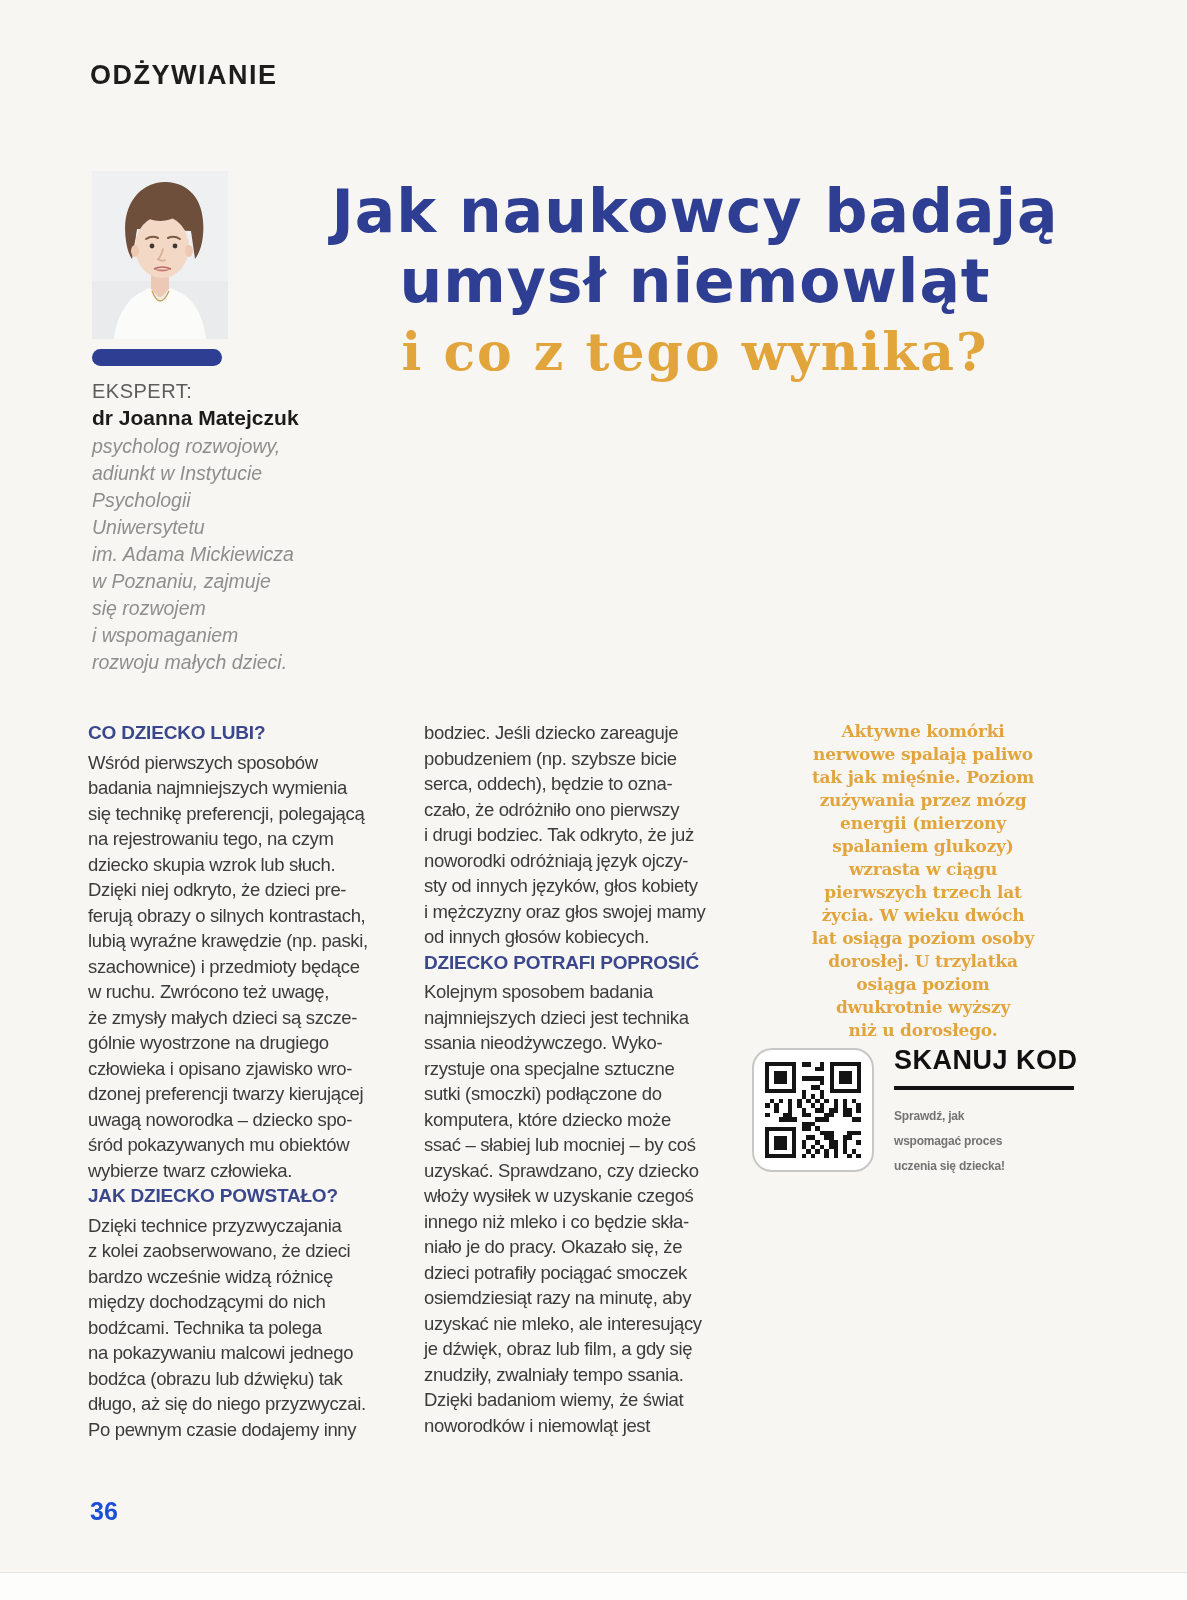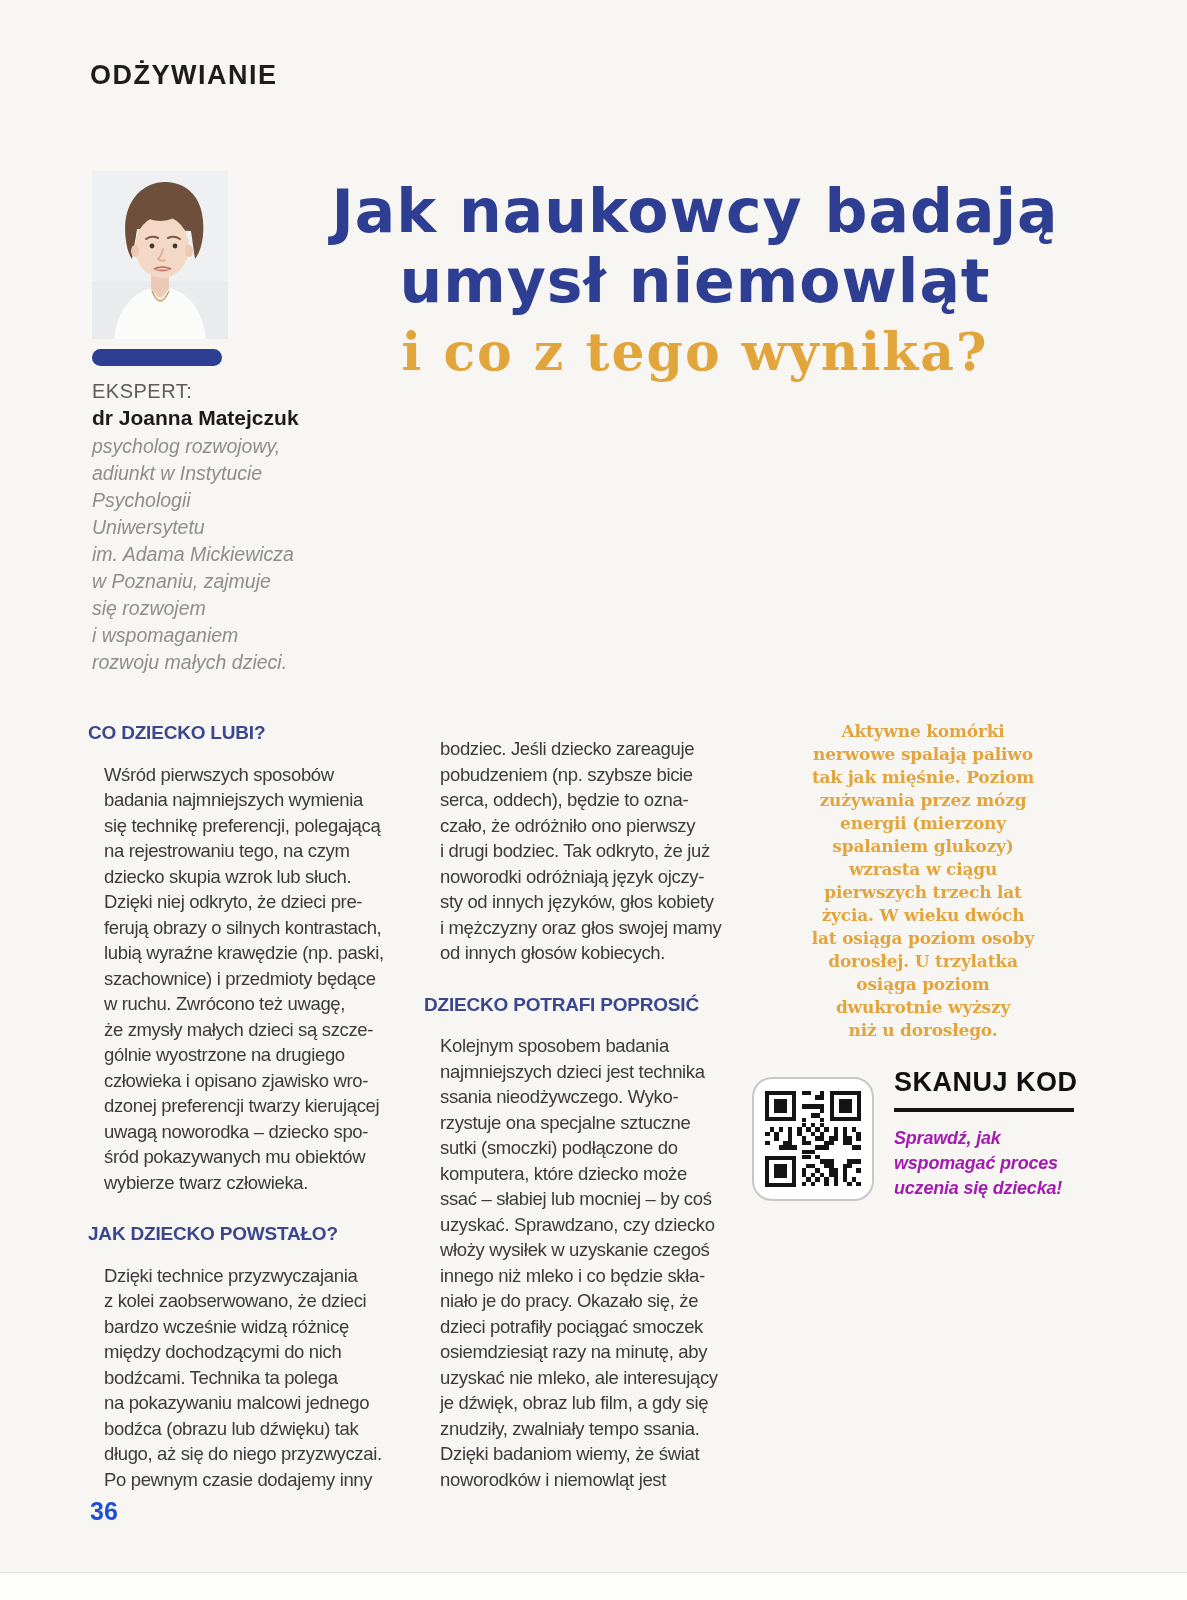--- a/index.html
+++ b/index.html
@@ -39,55 +39,55 @@
     left:322px;top:492px;width:800px;text-align:center;
     font-weight:bold;font-size:18.5px;line-height:25px;color:#1f1f1f;
     letter-spacing:-.2px;white-space:pre-line;
   }
 
   
   .col{top:720px;font-size:18.5px;line-height:25.5px;letter-spacing:-.35px;}
   .col-1{left:88px;width:325px;}
   .col-2{left:424px;width:325px;}
   .col-3{left:752px;width:342px;}
-  .col p{margin:16px;white-space:pre-line;}
+  .col p{margin:0;white-space:pre-line;}
   .col-heading{
     color:#3a478c;font-weight:bold;font-size:19px;letter-spacing:-.2px;
     margin:0 0 4px 0;
   }
-  .col-heading.mt{margin-top:26px;}
+  .col-heading.mt{}
 
   .warto{font-family:"DejaVu Serif",serif;font-weight:bold;color:#e2a53e;text-align:center;}
   .warto-head{font-size:23px;letter-spacing:1px;margin:4px 0 6px 0;}
   .warto-body{font-size:17px;line-height:23px;white-space:pre-line;letter-spacing:-.2px;}
   .col3-para{margin-top:22px !important;}
 
   
-  .qr-row{display:flex;margin-top:22px;align-items:flex-end;}
+  .qr-row{display:flex;align-items:center;}
   .qr-box{
     flex:0 0 auto;width:118px;height:120px;background:#fff;
     border:2px solid #c7c7c5;border-radius:20px;
     display:flex;align-items:center;justify-content:center;
   }
   .qr-grid{position:relative;width:96px;height:96px;background:#fff;}
   .qr-grid i{position:absolute;background:#141414;display:block;}
   .qr-finder{
     position:absolute;width:22.9px;height:22.9px;
     border:4.6px solid #141414;background:#fff;
   }
   .qr-finder::after{
     content:"";position:absolute;left:4.5px;top:4.5px;width:13.7px;height:13.7px;background:#141414;
   }
   .qr-finder.tl{left:0;top:0;}
   .qr-finder.tr{right:0;top:0;}
   .qr-finder.bl{left:0;bottom:0;}
   .qr-caption{margin-left:20px;padding-top:6px;}
   .qr-title{font-weight:bold;font-size:27px;color:#111;letter-spacing:.5px;}
   .qr-divider{height:4px;background:#141414;width:180px;margin:12px 0 14px 0;}
-  .qr-text{font-weight:bold;font-size:18px;line-height:25px;color:#a21caf;white-space:pre-line;letter-spacing:-.2px;font-style:italic;}
+  .qr-text{font-weight:bold;font-size:12px;line-height:25px;color:#737373;white-space:pre-line;letter-spacing:-.2px;}
 
   .page-number{left:90px;top:1497px;font-size:25px;font-weight:bold;color:#1d4ed8;}
 
   .page-edge{
     left:0;top:1572px;width:1187px;height:28px;background:#fdfdfc;
     border-top:1px solid #e6e5e1;
   }
 </style>
 </head>
 <body>

